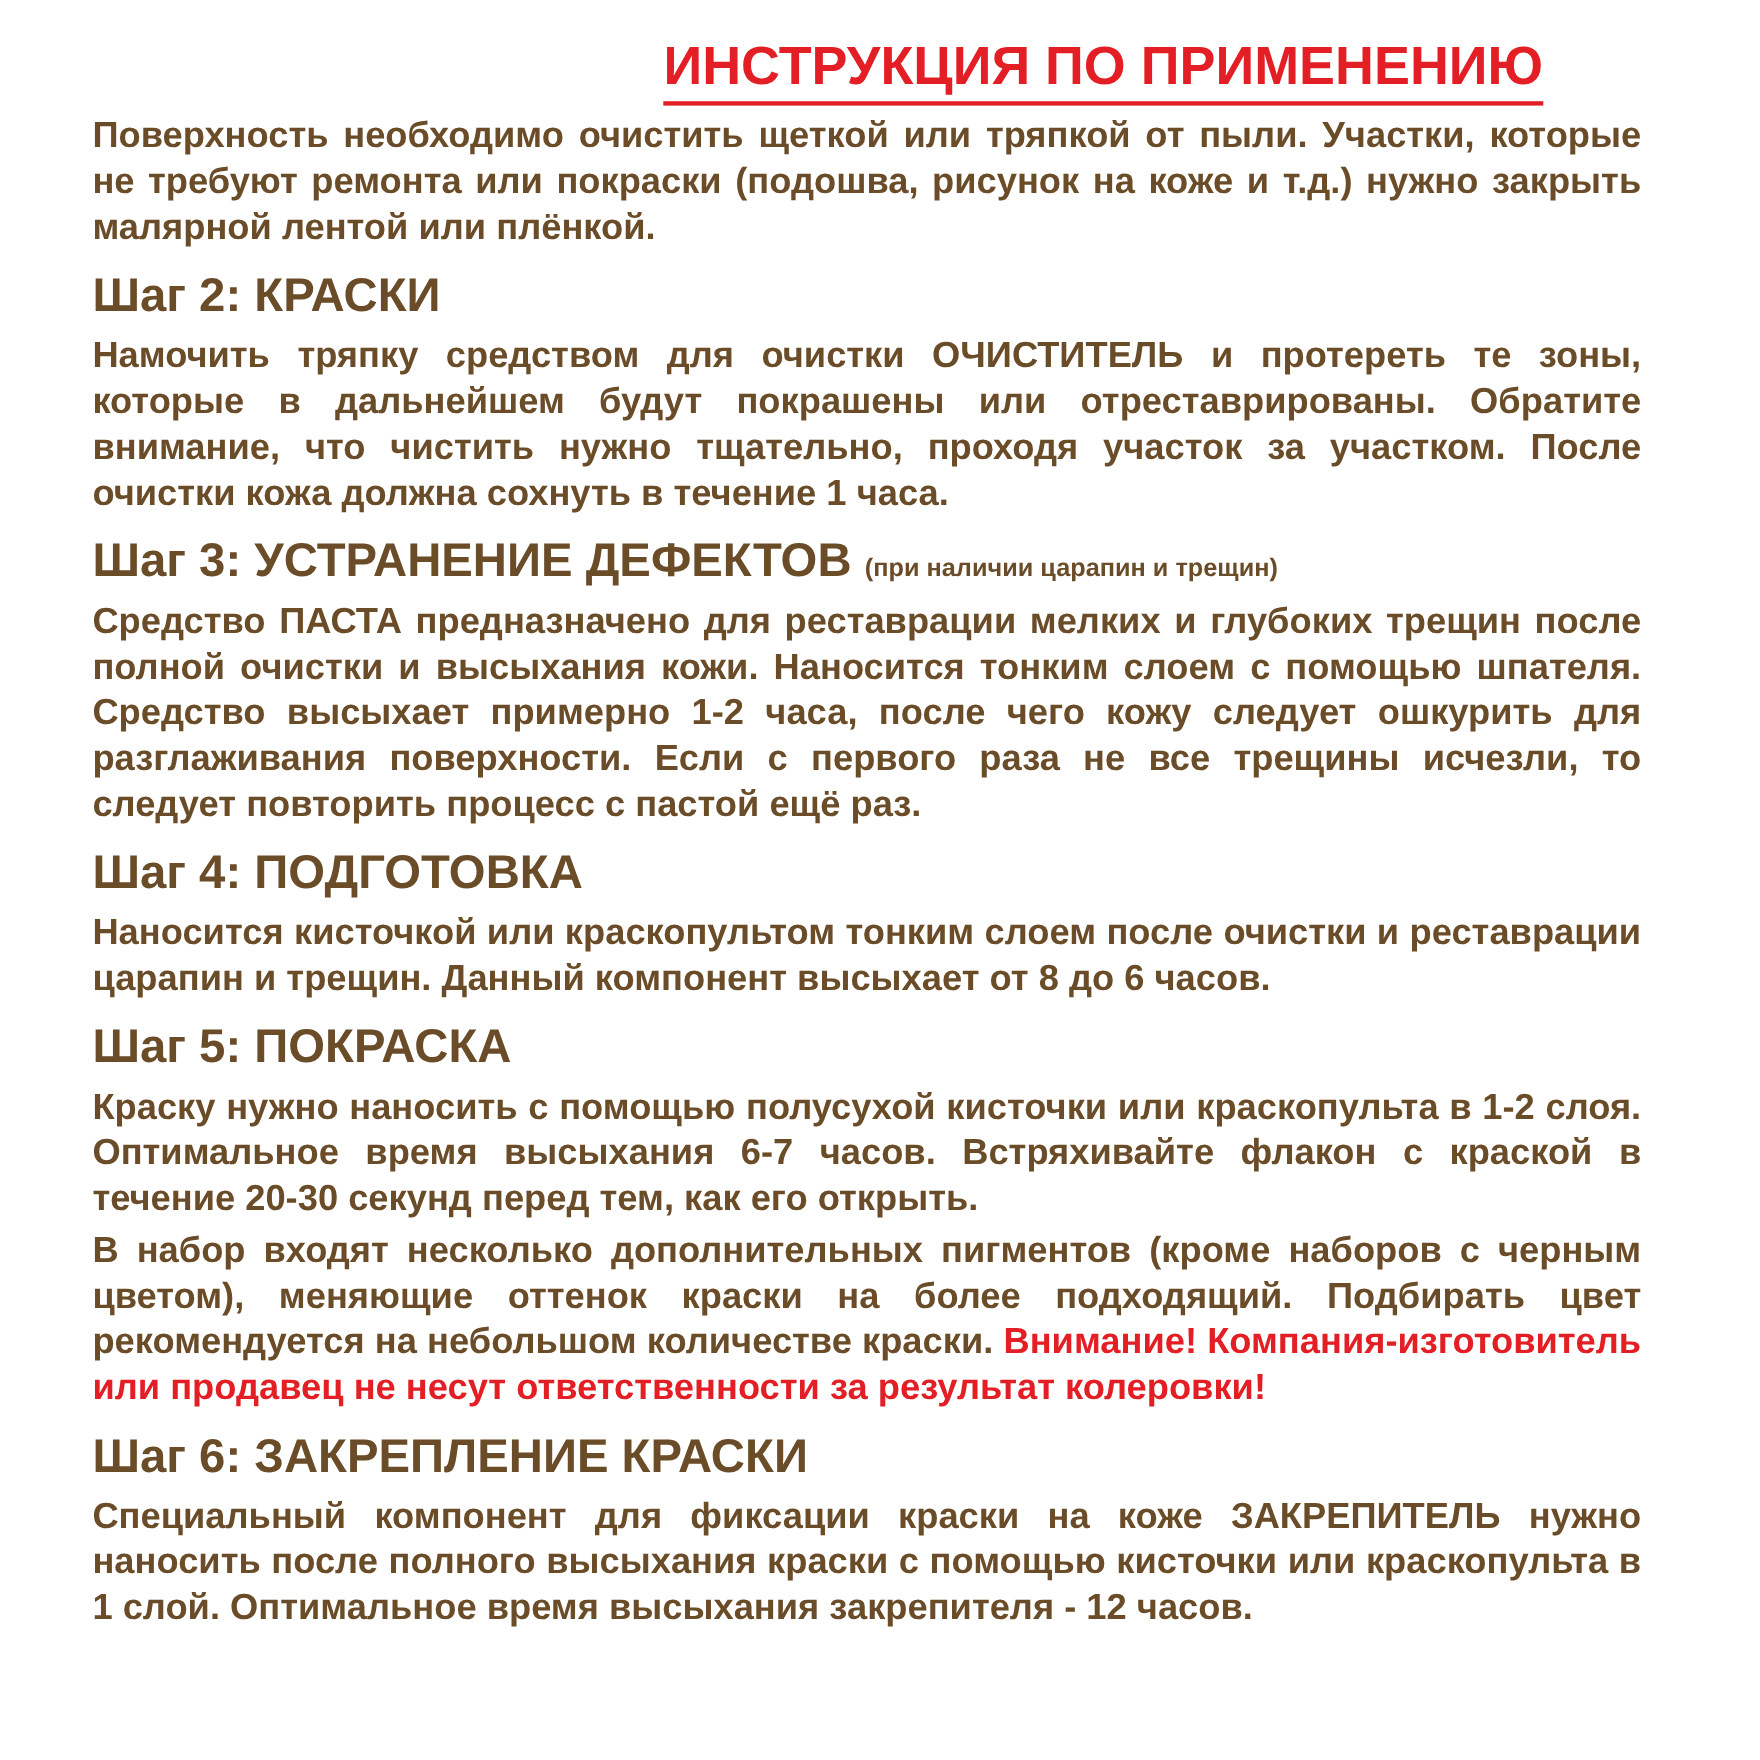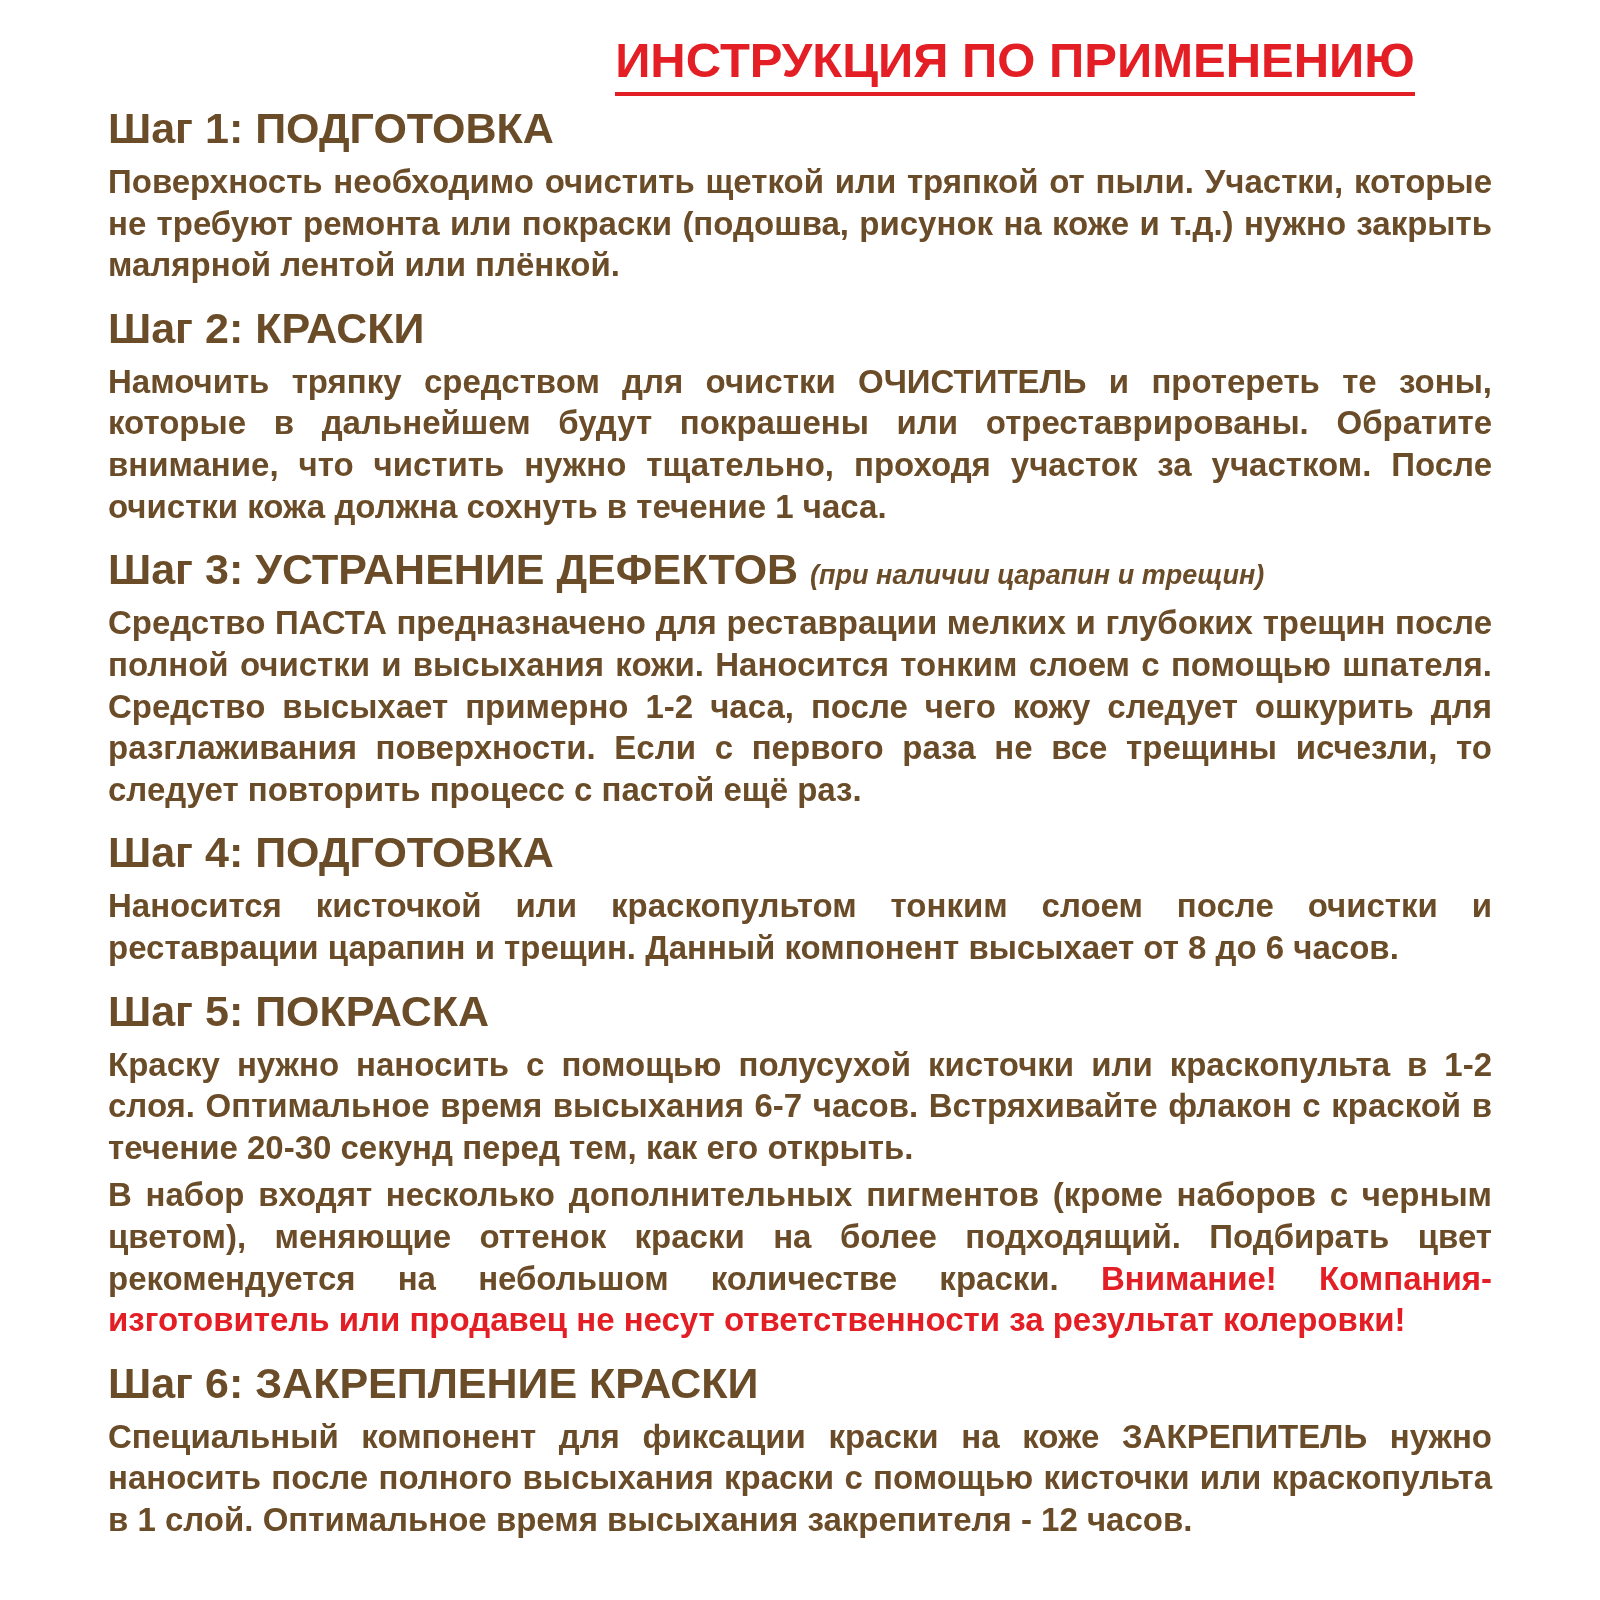--- a/index.html
+++ b/index.html
@@ -6,21 +6,21 @@
     margin: 0;
     padding: 0;
     background: #ffffff;
   }
   .page {
     position: relative;
     width: 1600px;
     height: 1600px;
     box-sizing: border-box;
     background: #ffffff;
-    padding: 34px 108px 40px 108px;
+    padding: 34px 108px 40px 84px;
     font-family: "Liberation Sans", sans-serif;
     font-weight: 700;
     color: #6b4c28;
     overflow: hidden;
   }
   .doc-title {
     text-align: center;
     transform: translateX(215px);
     margin: 0 0 6px 0;
     font-size: 49px;
@@ -34,23 +34,22 @@
     padding-bottom: 4px;
   }
   .section { margin: 0; }
   .step-heading {
     margin: 20px 0 10px 0;
     font-size: 43px;
     line-height: 1.05;
     color: #6b4c28;
   }
   .step-heading .heading-suffix {
-    font-size: 27px;
+    font-size: 23px;
     font-weight: 700;
-    font-style: italic;
   }
   .sub-step-heading {
     margin: 16px 0 8px 0;
     font-size: 35px;
     line-height: 1.1;
     text-align: center;
     color: #6b4c28;
   }
   .sub-step-heading .heading-suffix {
     font-size: 29px;
@@ -70,23 +69,20 @@
 </head>
 <body>
 
 <div class="page">
 
   <h1 class="doc-title">
     <span class="title-text">ИНСТРУКЦИЯ ПО ПРИМЕНЕНИЮ</span>
   </h1>
 
   <div class="section first-section">
-    <h2 class="step-heading">
-      <span>Шаг 1: ПОДГОТОВКА</span>
-    </h2>
     <p class="body-text">Поверхность необходимо очистить щеткой или тряпкой от пыли. Участки, которые не требуют ремонта или покраски (подошва, рисунок на коже и т.д.) нужно закрыть малярной лентой или плёнкой.</p>
   </div>
 
   <div class="section">
     <h2 class="step-heading">
       <span>Шаг 2: КРАСКИ</span>
     </h2>
     <p class="body-text">Намочить тряпку средством для очистки ОЧИСТИТЕЛЬ и протереть те зоны, которые в дальнейшем будут покрашены или отреставрированы. Обратите внимание, что чистить нужно тщательно, проходя участок за участком. После очистки кожа должна сохнуть в течение 1 часа.</p>
   </div>
 

